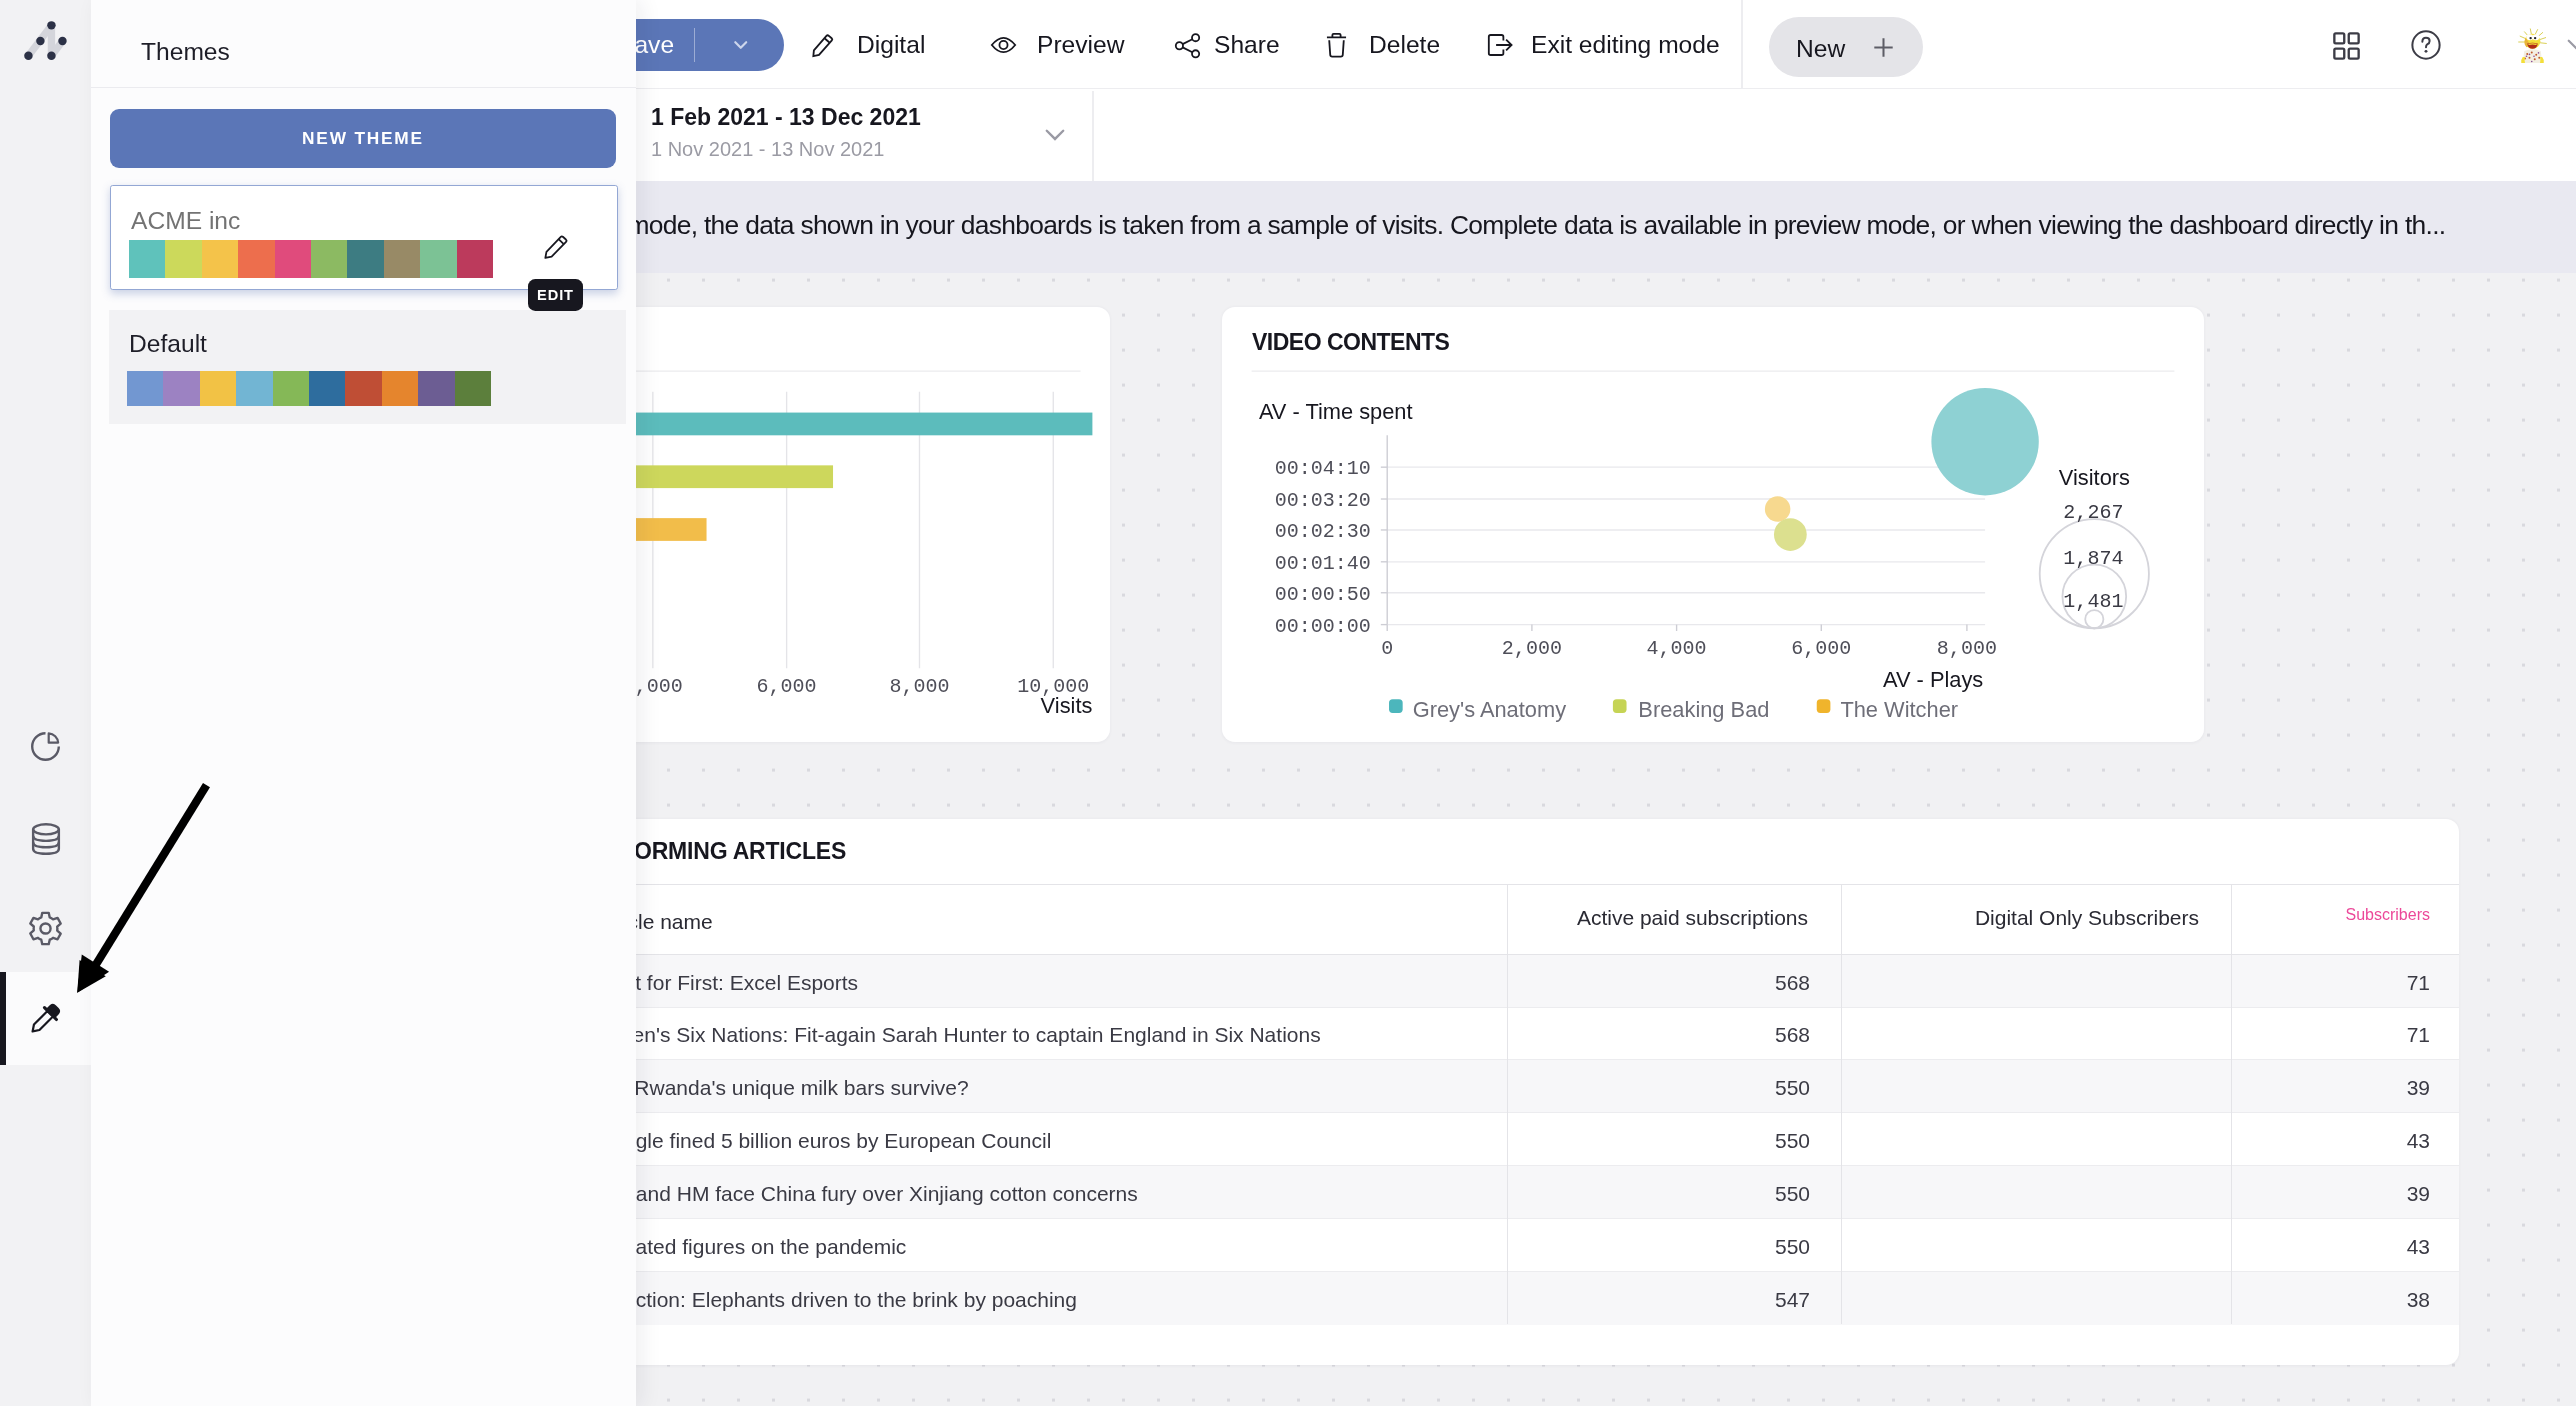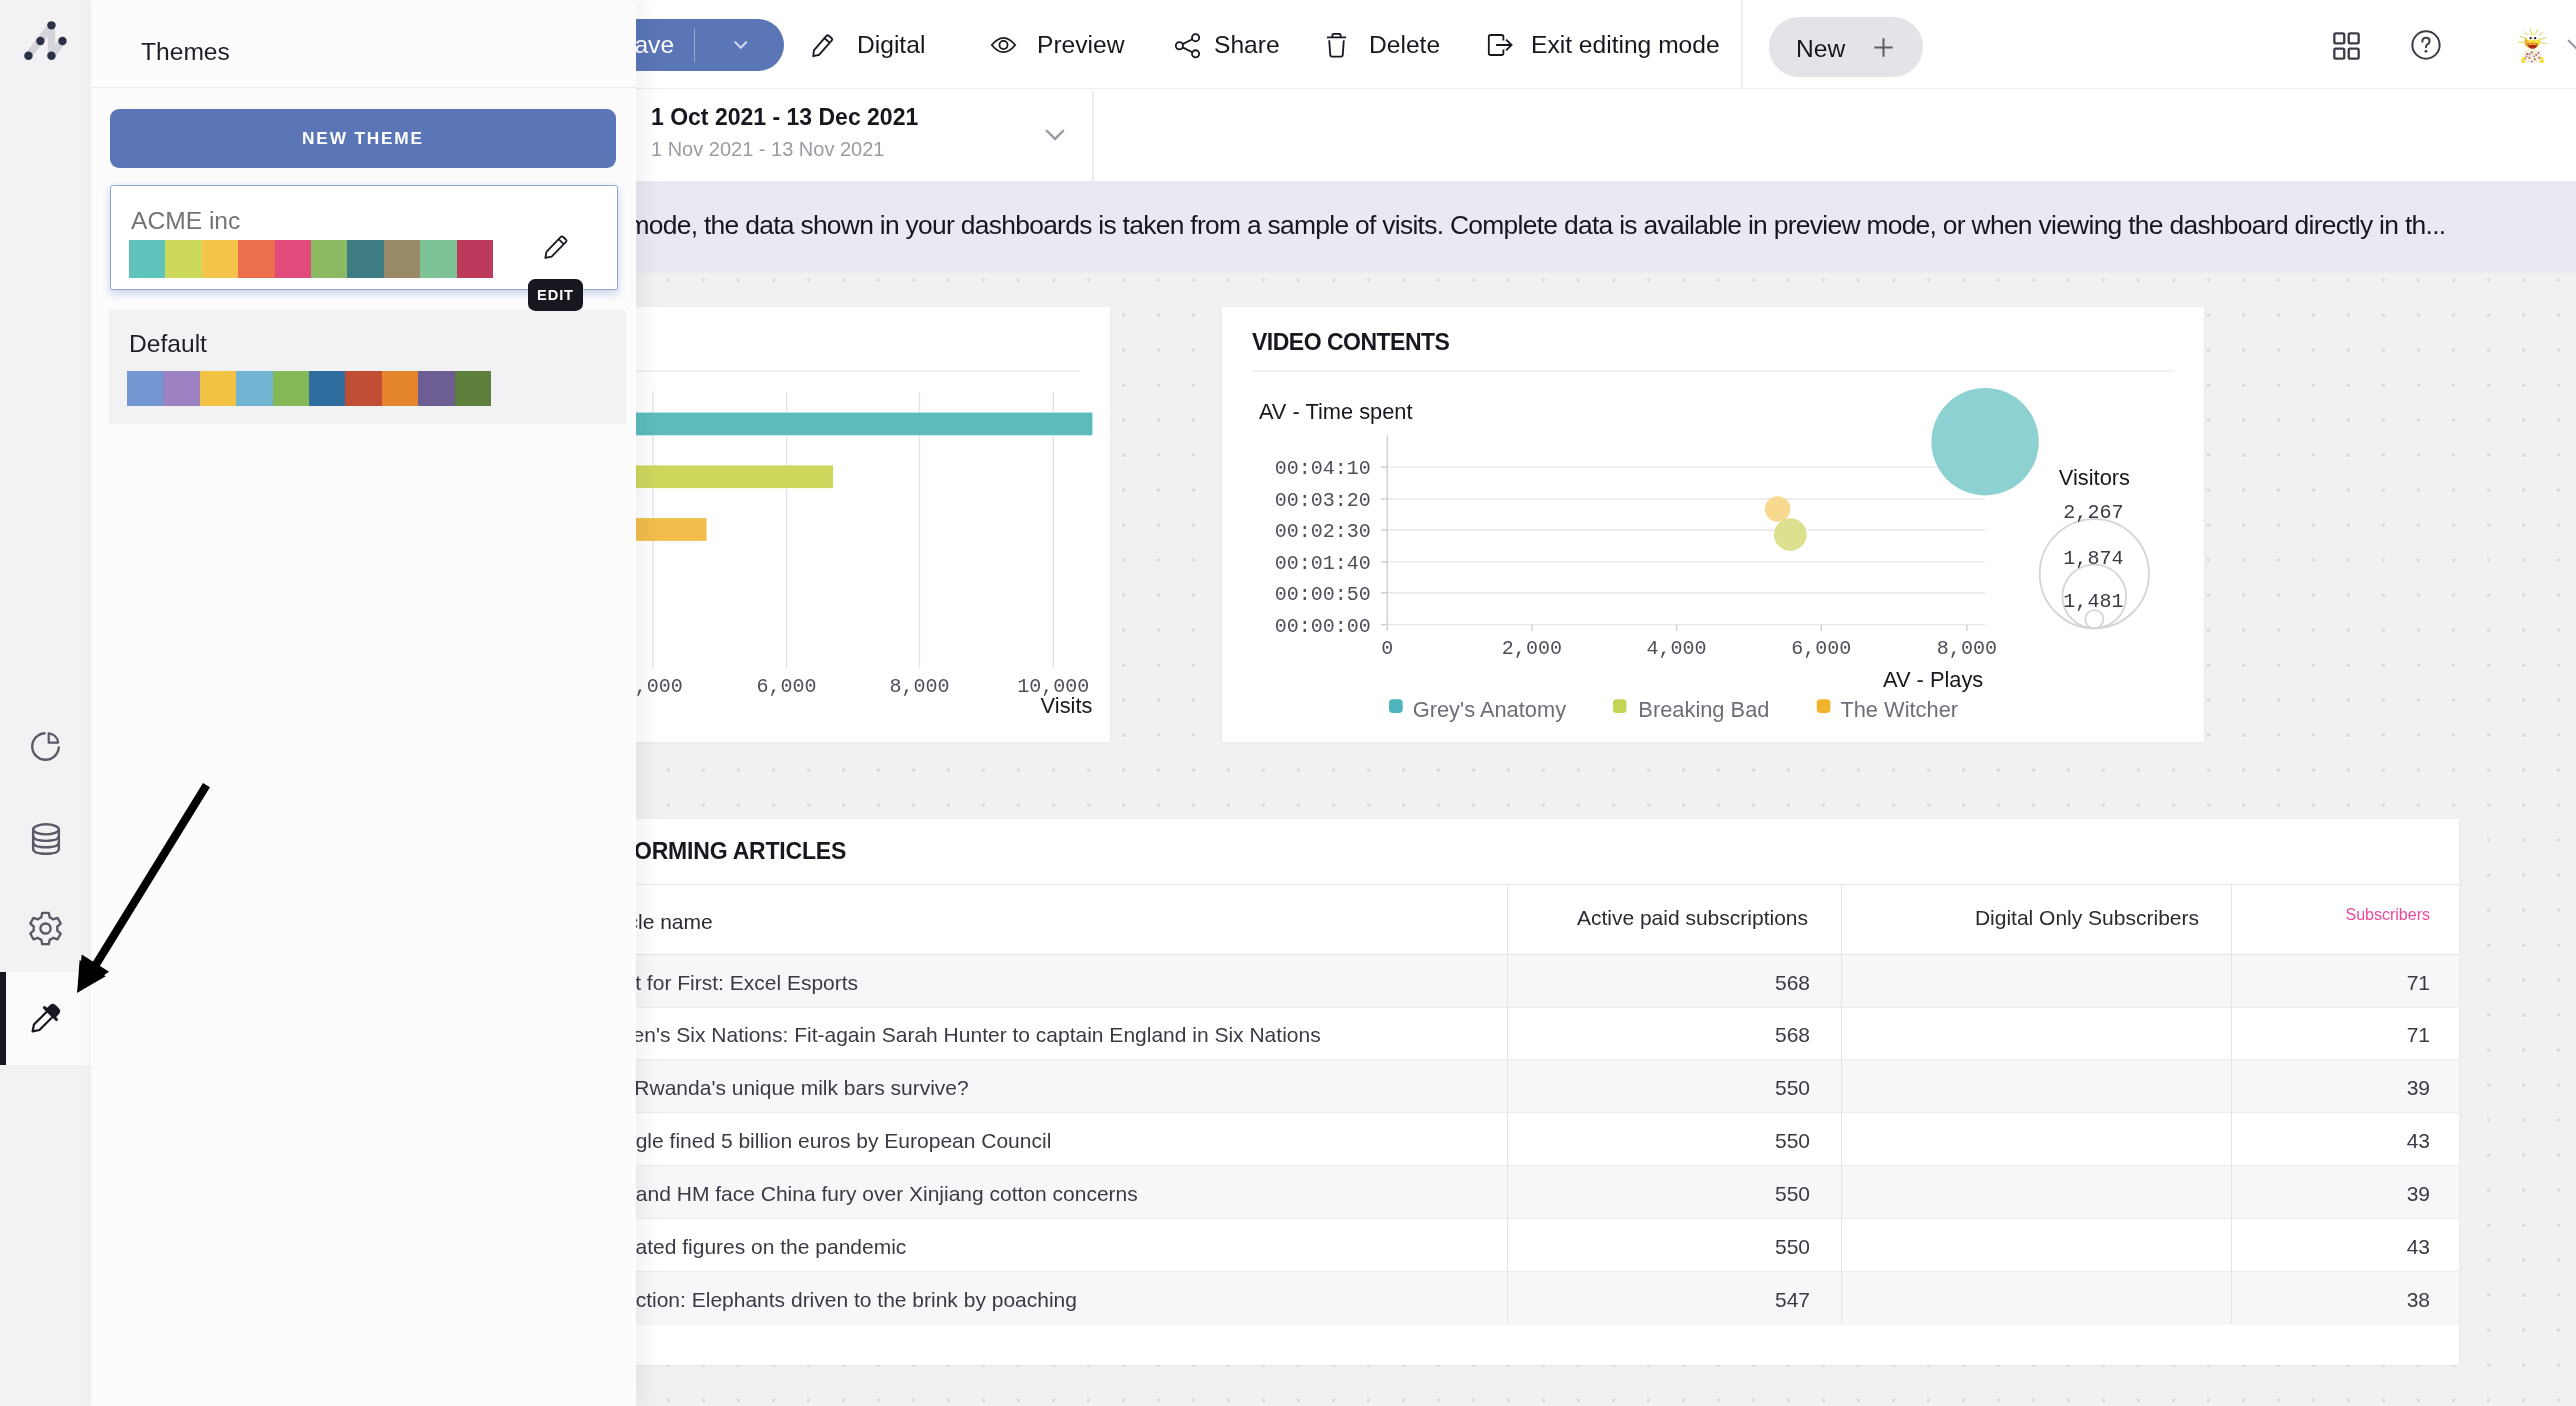--- a/index.html
+++ b/index.html
@@ -1,20 +1,20 @@
 <!DOCTYPE html>
 <html style="font-size:14.6px"><head>
 <meta charset="utf-8">
 <style>
 *{margin:0;padding:0;box-sizing:border-box}
 html,body{width:2576px;height:1407px;overflow:hidden}
 body{font-family:"Liberation Sans",sans-serif;background:#fff}
 #stage{position:relative;width:2576px;height:1407px;overflow:hidden}
 .a{position:absolute}
-.card{position:absolute;background:#fff;border-radius:0;box-shadow:0 0.9px 3.6px rgba(40,40,70,0.05)}
+.card{position:absolute;background:#fff;border-radius:13px;box-shadow:0 0.9px 3.6px rgba(40,40,70,0.05)}
 .tbtxt{font-size:24.6px;color:#17171f}
 </style>
 </head>
 <body>
 <div id="stage">
 
 <div class="a" style="left:0;top:0;width:2576px;height:89px;background:#fff;border-bottom:1.8px solid #ededf0"></div>
 
 <div class="a" style="left:574px;top:19px;width:210px;height:52px;background:#5b76b7;border-radius:26.4px"></div>
 <div class="a tbtxt" style="left:618px;top:31px;color:#fff">Save</div>
@@ -105,21 +105,21 @@
       </g>
 <path d="M10 40 Q7 44 8 48 L13 48 Q12 43 13 40 Z" fill="#f4df3a"></path>
 <path d="M36 40 Q39 44 38 48 L33 48 Q34 43 33 40 Z" fill="#f4df3a"></path>
 </svg>
 <svg class="a" style="left:2566px;top:38px" width="20" height="12.7" viewBox="0 0 22 14">
       <path d="M3 3 L11 11 L19 3" fill="none" stroke="#9a9aa4" stroke-width="2.4" stroke-linecap="round"></path>
     </svg>
 
 <div class="a" style="left:0;top:91px;width:2576px;height:90px;background:#fff"></div>
 <div class="a" style="left:1092px;top:91px;width:1.8px;height:90px;background:#ededf0"></div>
-<div class="a" style="left:651px;top:104px;font-size:23px;font-weight:bold;color:#17171f">1 Oct 2021 - 13 Dec 2021</div>
+<div class="a" style="left:651px;top:104px;font-size:23px;font-weight:bold;color:#17171f">1 Feb 2021 - 13 Dec 2021</div>
 <div class="a" style="left:651px;top:138px;font-size:20px;color:#9b9ba4">1 Nov 2021 - 13 Nov 2021</div>
 <svg class="a" style="left:1044px;top:128px" width="22" height="13.7" viewBox="0 0 24 15">
       <path d="M3 3 L12 12 L21 3" fill="none" stroke="#9a9aa4" stroke-width="2.6" stroke-linecap="round"></path>
     </svg>
 
 <div class="a" style="left:0;top:181px;width:2576px;height:92px;background:#e9e9f1"></div>
 <div class="a" id="bannertext" style="left:548px;top:210px;font-size:26.4px;letter-spacing:-0.7px;color:#16161e;white-space:nowrap">editing mode, the data shown in your dashboards is taken from a sample of visits. Complete data is available in preview mode, or when viewing the dashboard directly in th...</div>
 
 <div class="a" style="left:0;top:273px;width:2576px;height:1134px;background:#f1f1f3;background-image:radial-gradient(circle,#d9d9de 1.7px,rgba(0,0,0,0) 1.8px);background-size:35px 35px;background-position:21px 24.6px"></div>
 

